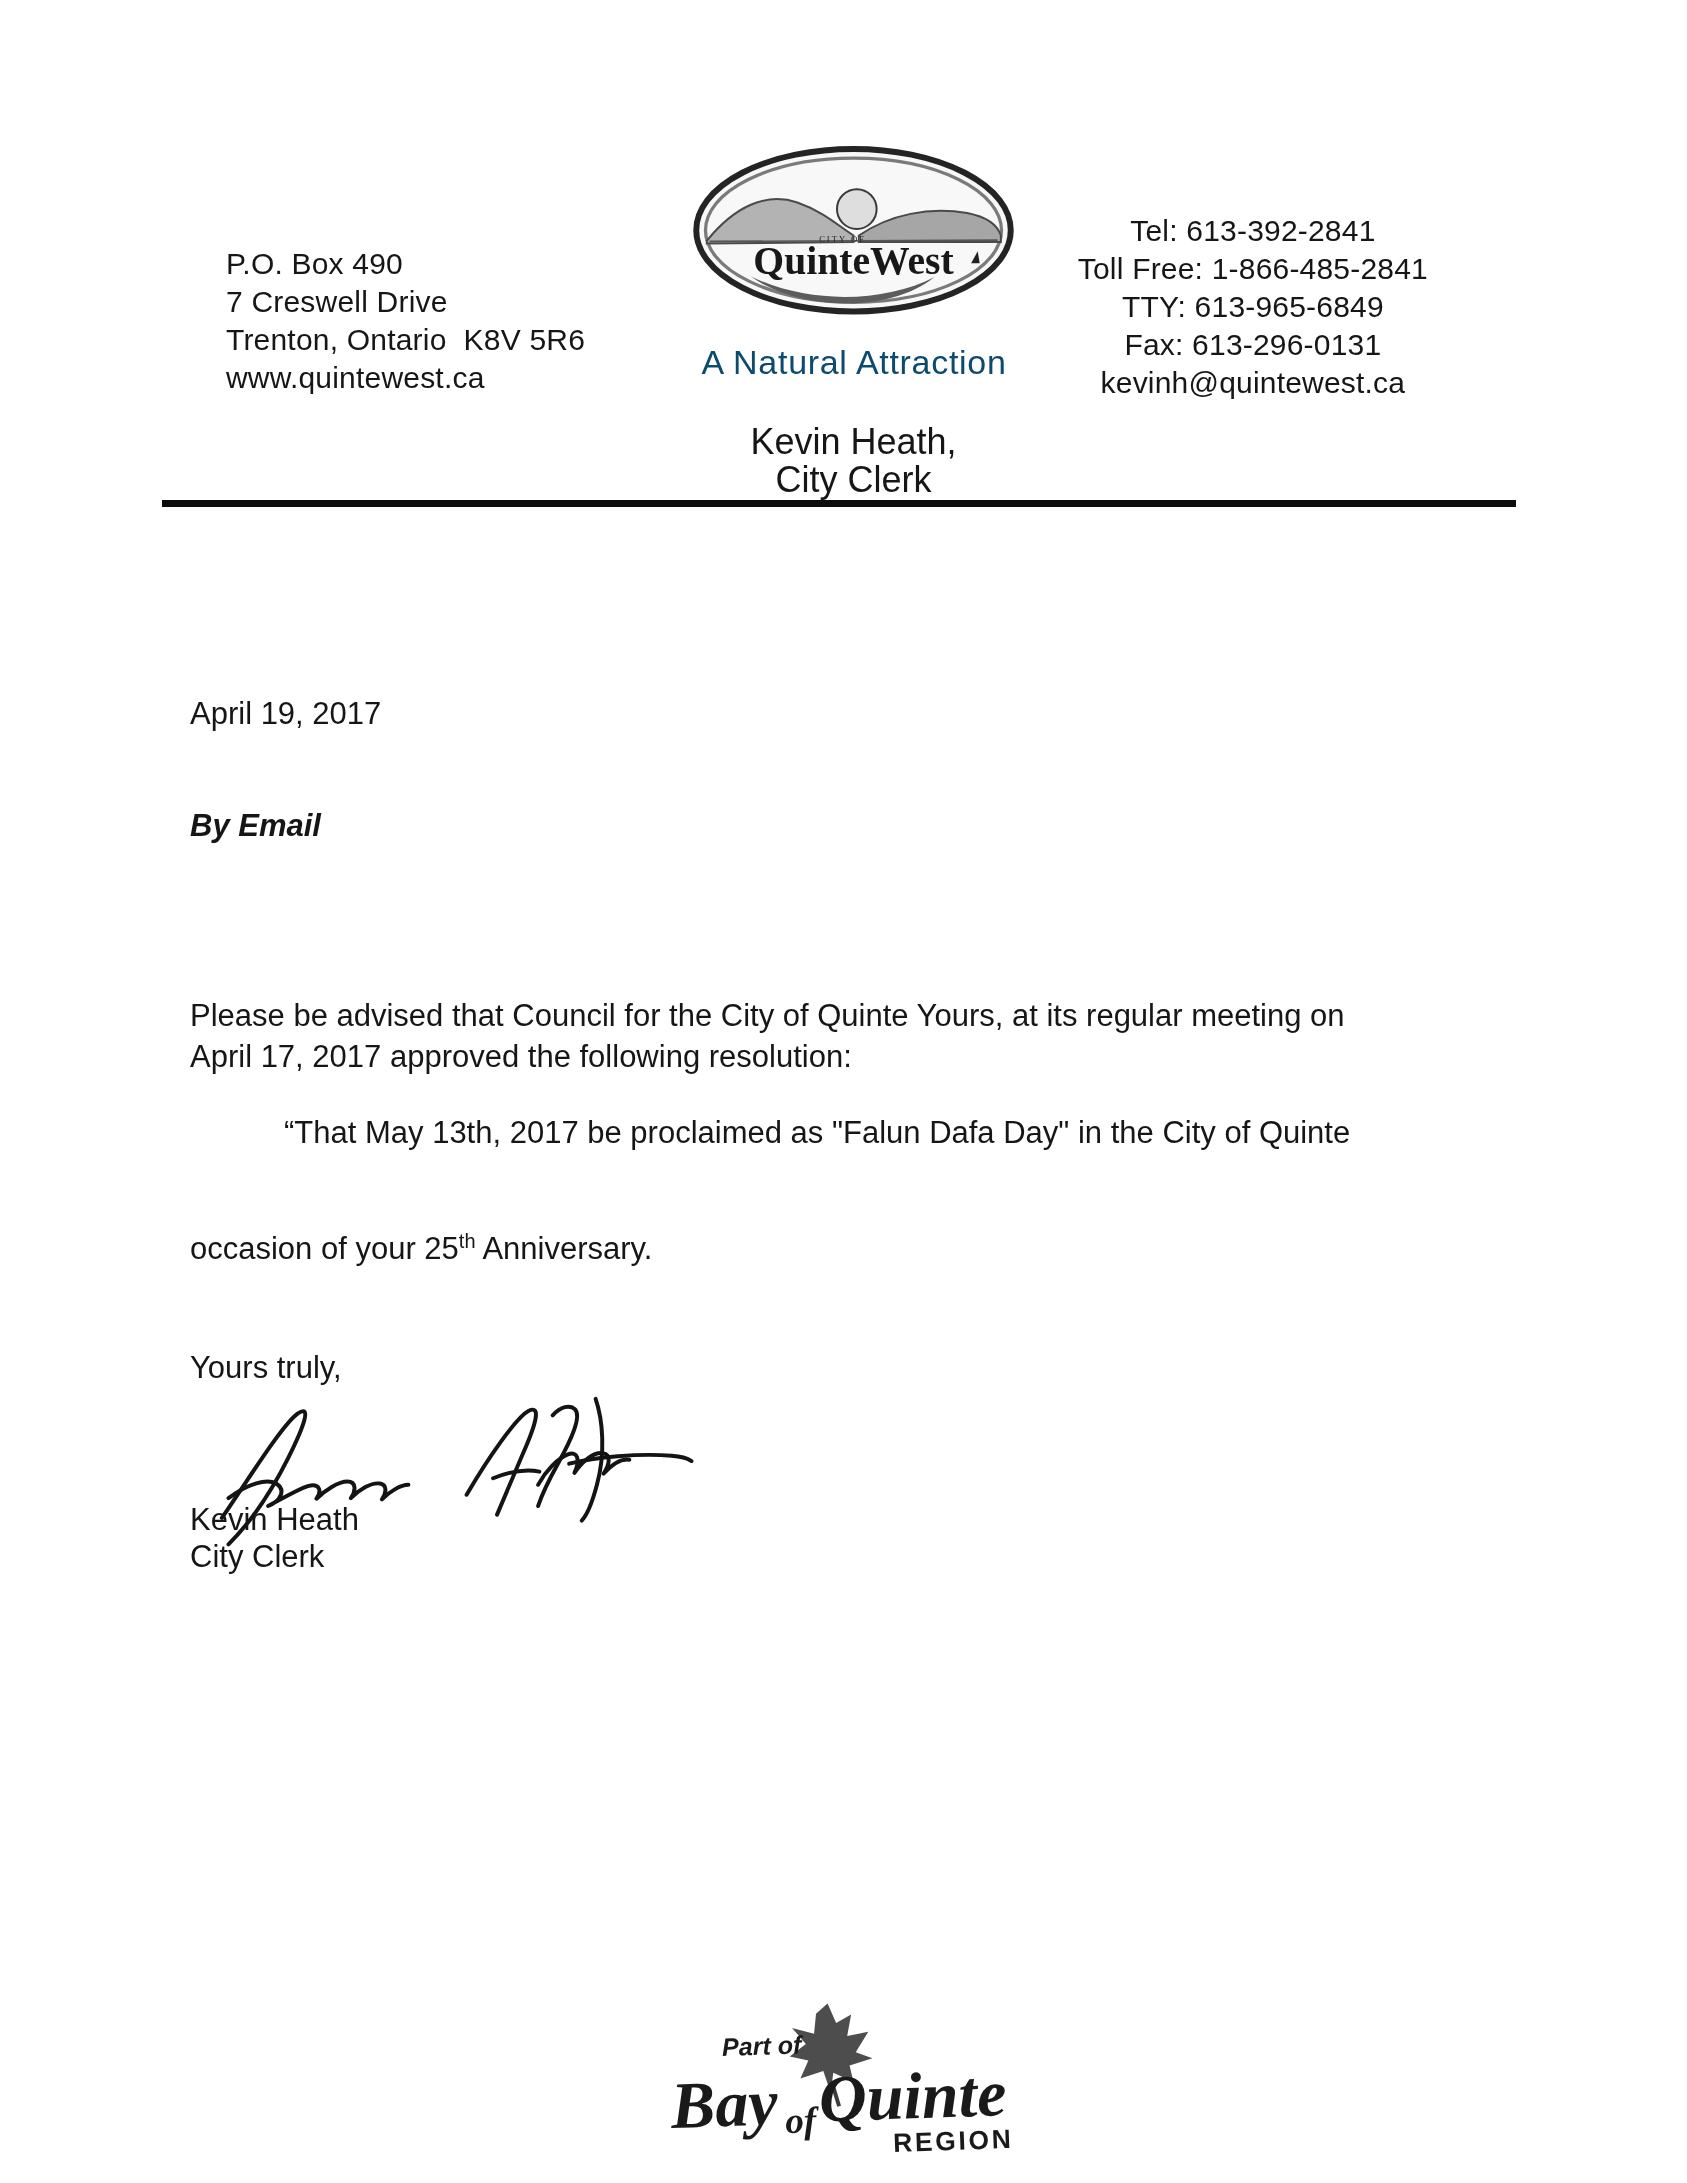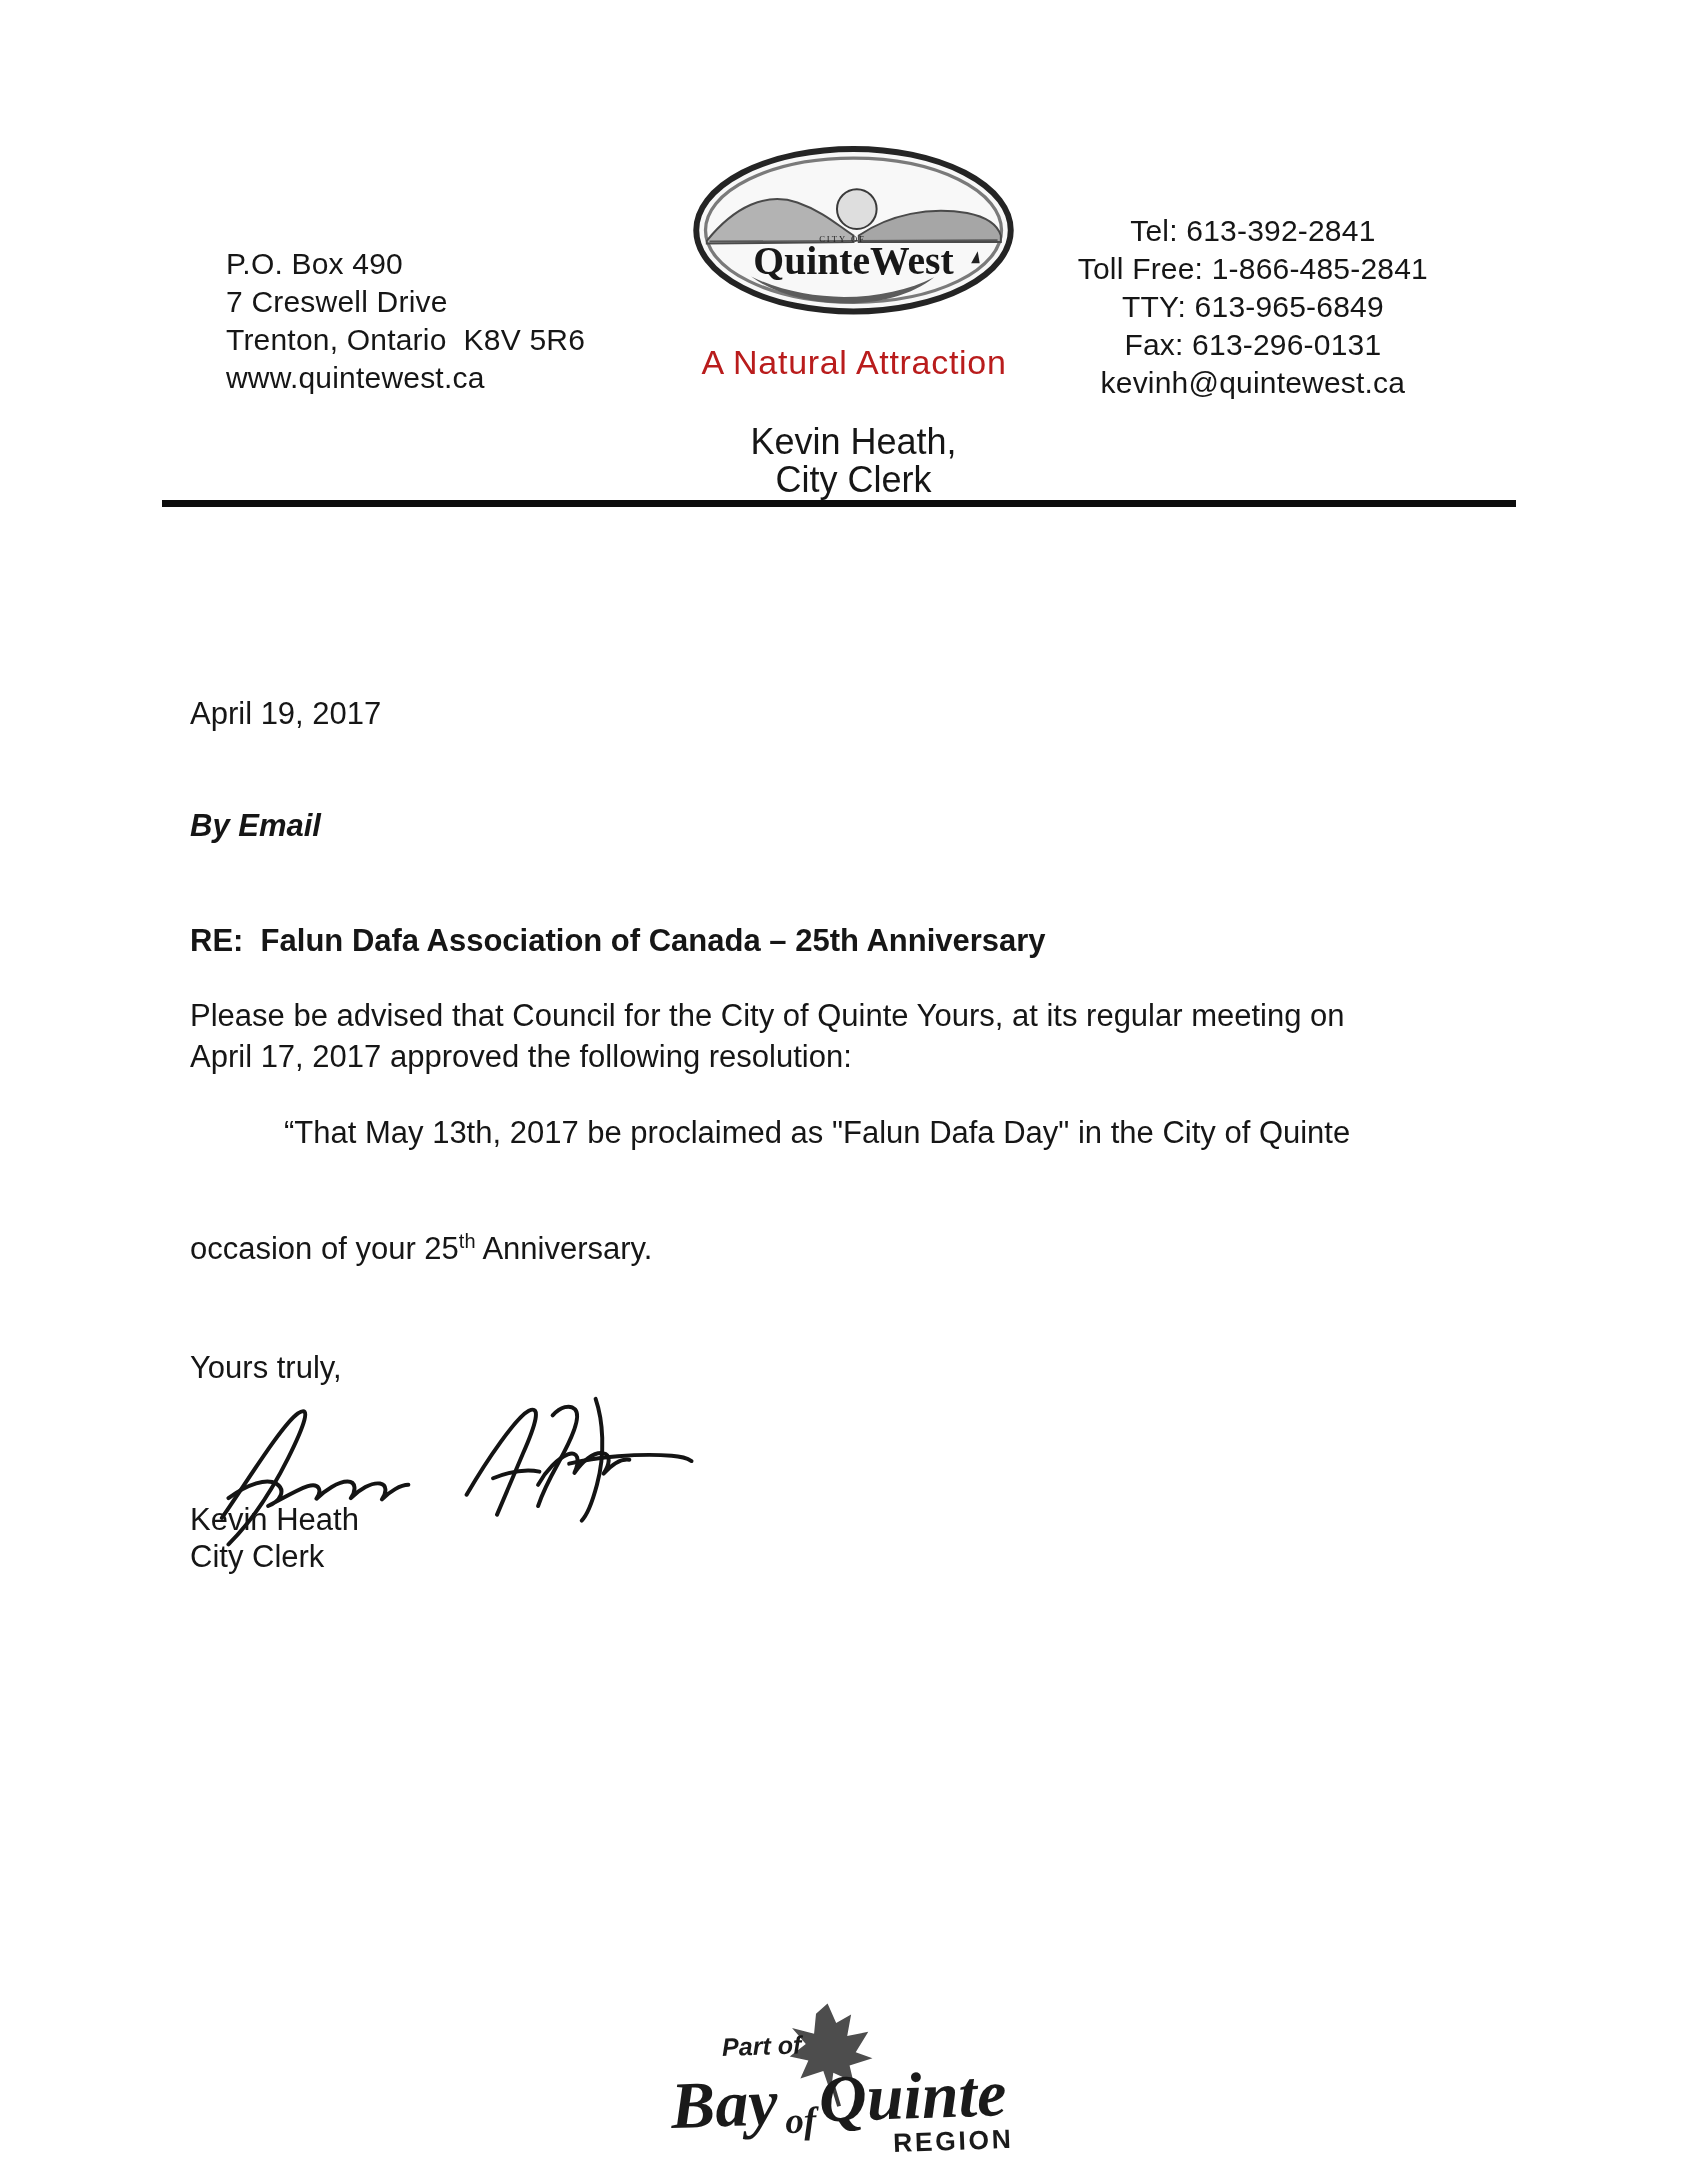--- a/index.html
+++ b/index.html
@@ -7,21 +7,21 @@
     position:relative; width:1687px; height:2183px; margin:0 auto;
     background:#ffffff; color:#161616;
     font-family:"Liberation Sans", sans-serif; overflow:hidden;
   }
   .pre { white-space:pre; }
 
   
   .address { position:absolute; left:190px; top:245px; font-size:30px; line-height:38px; letter-spacing:0.2px;margin-left:36px; }
   .contact { position:absolute; right:259px; top:212px; font-size:30px; line-height:38px; text-align:center; letter-spacing:0.2px; }
   .logo-top { position:absolute; left:688px; top:143px; }
-  .tagline  { position:absolute; left:672px; top:343px; width:364px; text-align:center; font-size:34px; letter-spacing:0.7px; color:#b91c1c; }
+  .tagline  { position:absolute; left:672px; top:343px; width:364px; text-align:center; font-size:34px; letter-spacing:0.7px; color:#0c4a6e; }
   .clerk    { position:absolute; left:688px; top:423px; width:331px; text-align:center; font-size:36px; line-height:38px; }
   .rule     { position:absolute; left:162px; top:500px; width:1354px; height:7.3px; background:#0d0d0d; }
 
   
   .date     { position:absolute; left:190px; top:696px; font-size:31px; }
   .by-email { position:absolute; left:190px; top:772px; font-size:31px; font-weight:bold; font-style:italic;margin-top:36px; }
   .subject  { position:absolute; left:190px; top:923px; font-size:31px; font-weight:bold; white-space:pre; }
   .para     { font-size:31px; line-height:41px; }
   .para div { white-space:pre; }
   .p1       { position:absolute; left:190px; top:995px; }
@@ -72,21 +72,20 @@
     <div>Toll Free: 1-866-485-2841</div>
     <div>TTY: 613-965-6849</div>
     <div>Fax: 613-296-0131</div>
     <div>kevinh@quintewest.ca</div>
   </div>
 
   <div class="rule"></div>
 
   <div class="date">April 19, 2017</div>
   <div class="by-email">By Email</div>
-  <div class="subject">RE:  Falun Dafa Association of Canada – 25th Anniversary</div>
 
   <div class="para p1">
     <div>Please be advised that Council for the City of Quinte Yours, at its regular meeting on</div>
     <div>April 17, 2017 approved the following resolution:</div>
   </div>
 
   <div class="para quote">
     <div>“That May 13th, 2017 be proclaimed as "Falun Dafa Day" in the City of Quinte</div>
   </div>
 

